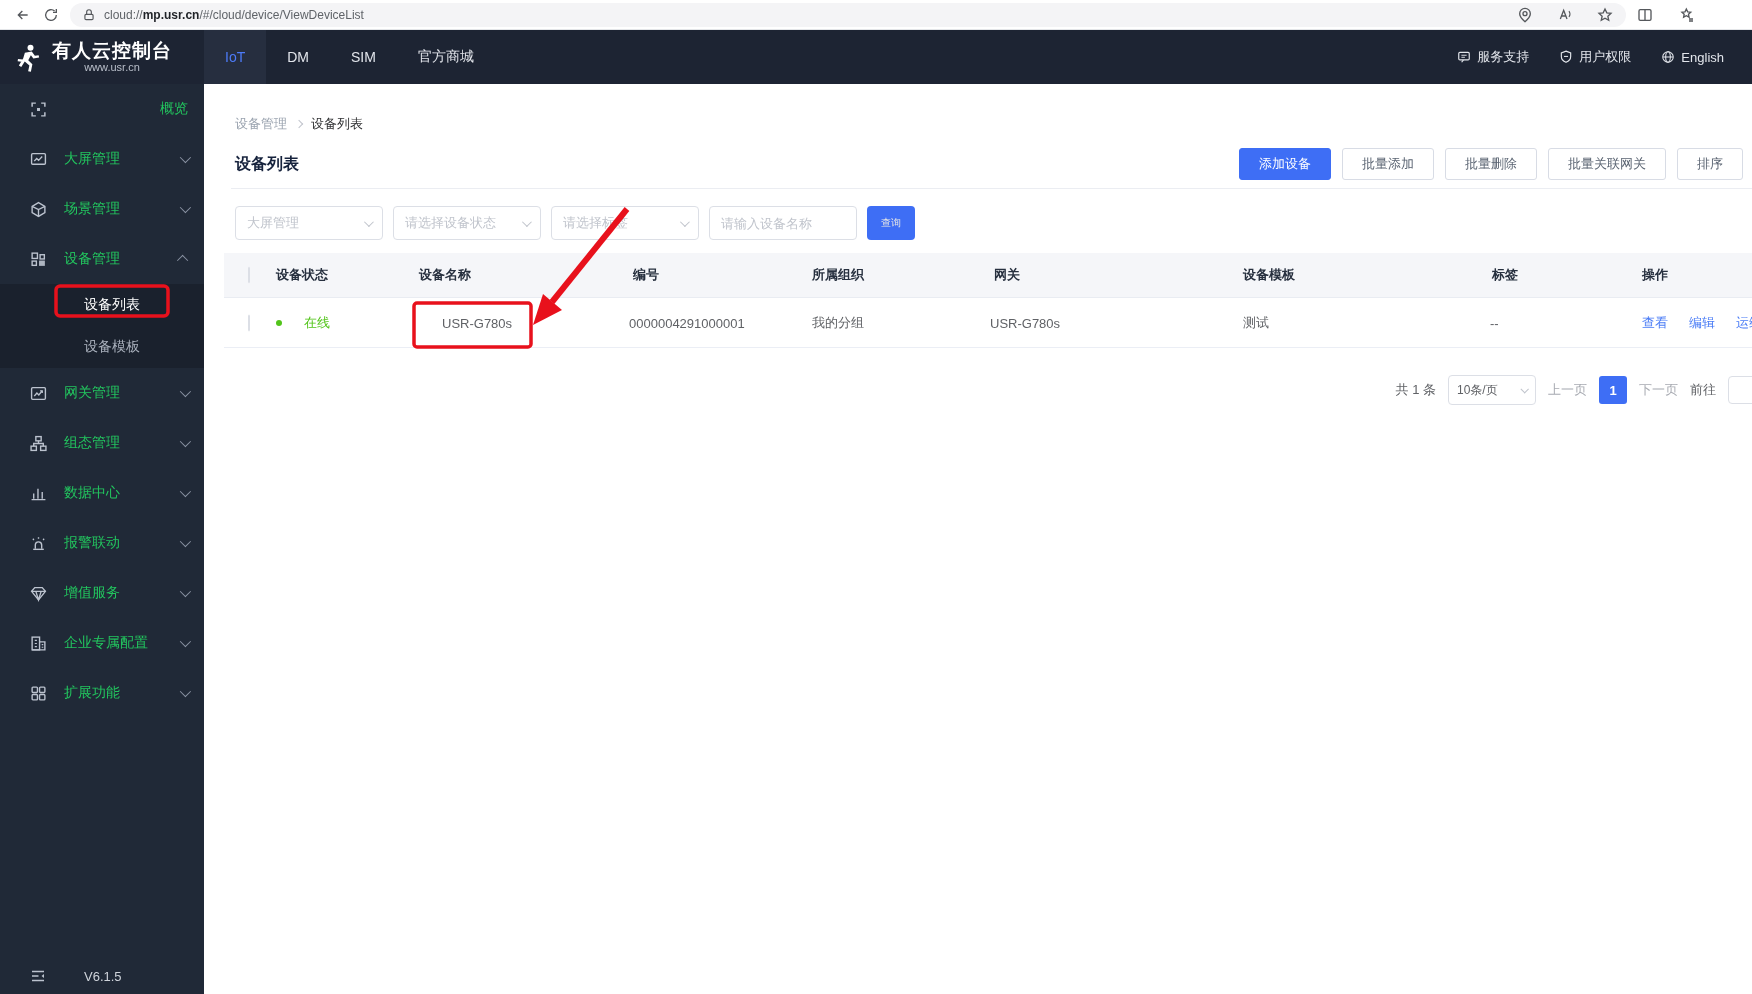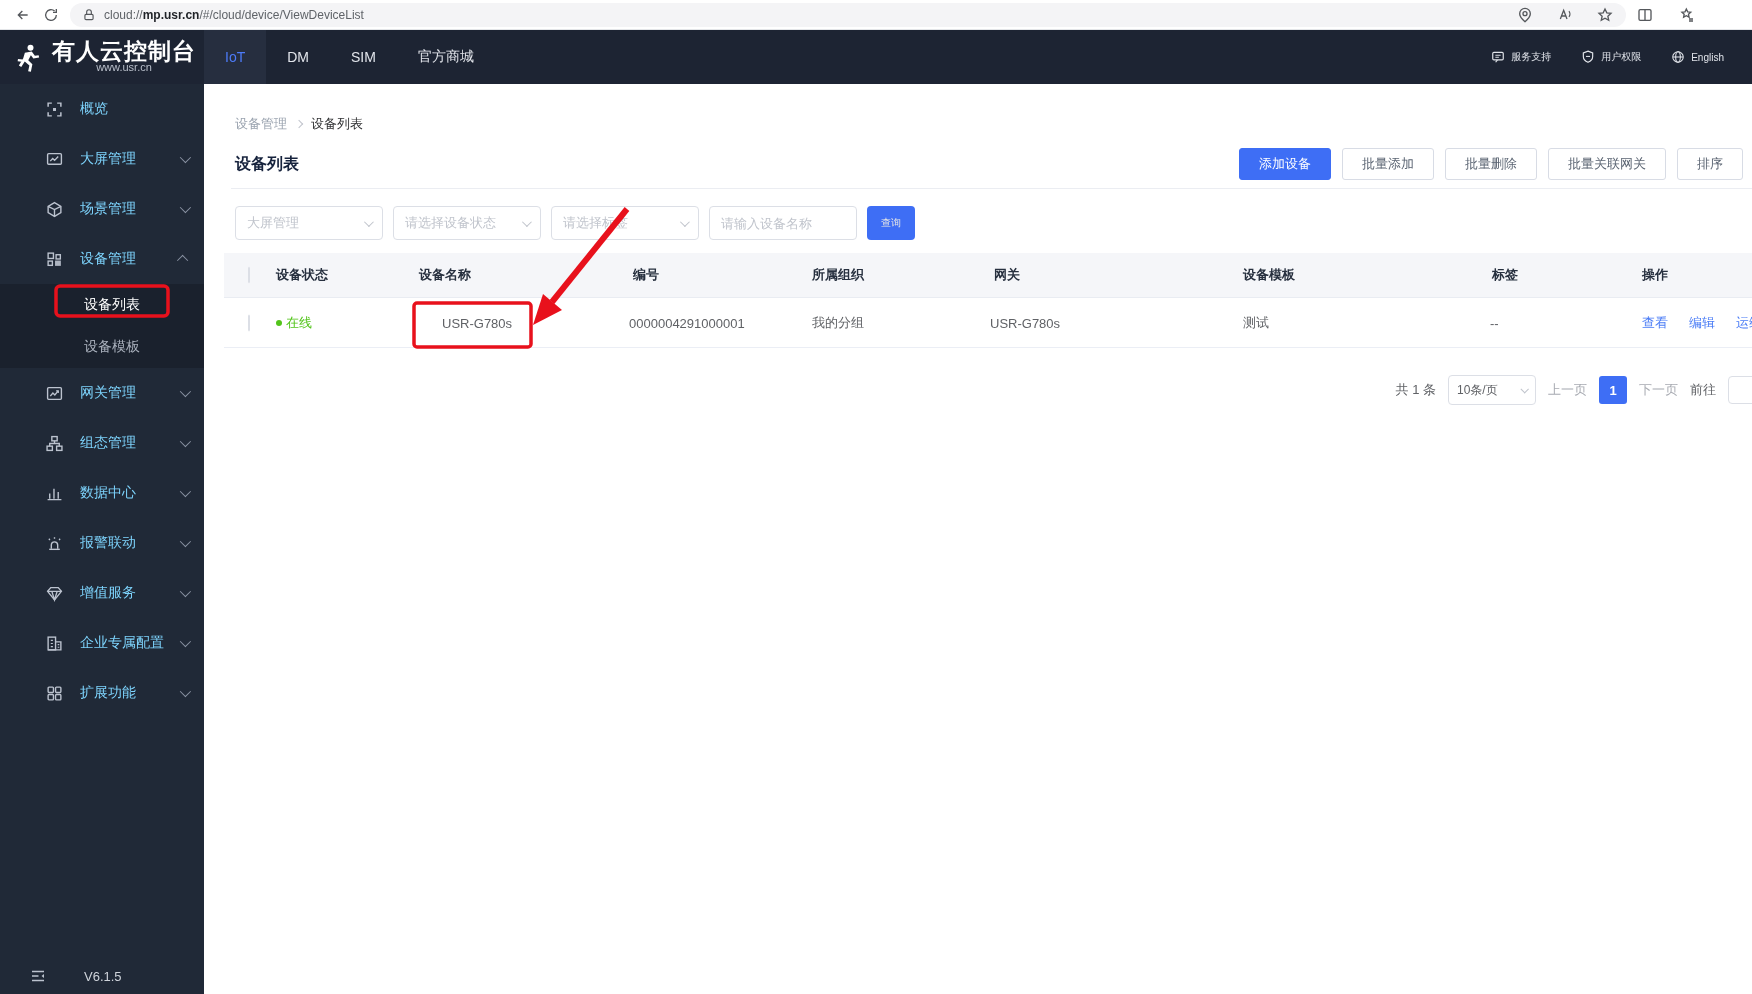--- a/index.html
+++ b/index.html
@@ -15,35 +15,35 @@
               display:flex; align-items:center; padding:0 12px; gap:8px; }
   .url-text { font-size:12px; color:#5f6368; white-space:nowrap; overflow:hidden; }
   .url-text b { color:#1f2227; font-weight:700; }
   .pill-right { margin-left:auto; display:flex; gap:22px; align-items:center; }
   .chrome-right { display:flex; gap:24px; align-items:center; padding-right:8px; }
 
   
   .topnav { height:54px; background:#1d2433; display:flex; align-items:stretch; }
   .logo { width:204px; display:flex; align-items:center; gap:9px; padding-left:13px; flex:0 0 auto; }
   .logo-txt { text-align:center; }
-  .logo-title { color:#fff; font-size:23px; font-weight:700; letter-spacing:1px; line-height:20px; }
+  .logo-title { color:#fff; font-size:19px; font-weight:700; letter-spacing:1px; line-height:20px; }
   .logo-sub { color:#b9bfca; font-size:11px; line-height:13px; }
   .tabs { display:flex; align-items:stretch; }
   .tab { display:flex; align-items:center; justify-content:center; padding:0 21px;
          color:#e2e5eb; font-size:14px; cursor:pointer; }
   .tab.active { background:#262e3f; color:#4d7bf9; }
   .nav-right { margin-left:auto; display:flex; align-items:center; gap:30px; padding-right:28px;
-               color:#e2e5eb; font-size:10px; }
+               color:#e2e5eb; font-size:13px; }
   .nav-right .itm { display:flex; align-items:center; gap:6px; cursor:pointer; }
   .nav-right svg { width:14px; height:14px; }
 
   
   .sidebar { position:absolute; top:84px; left:0; bottom:0; width:204px; background:#202937; }
-  .side-item { height:50px; display:flex; align-items:center; padding:0 16px 0 46px;
-               color:#7dd3fc; font-size:14px; cursor:pointer; }
+  .side-item { height:50px; display:flex; align-items:center; padding:0 16px 0 30px;
+               color:#22c55e; font-size:14px; cursor:pointer;justify-content:space-between; }
   .side-item .sicon { width:17px; height:17px; margin-right:17px; color:#bcc3cf; flex:0 0 auto; }
   .side-item .sicon svg { width:17px; height:17px; }
   .chev { margin-left:auto; width:8px; height:8px; border-right:1.5px solid #8a93a3;
           border-bottom:1.5px solid #8a93a3; transform:rotate(45deg) translateY(-2px); }
   .chev.up { transform:rotate(-135deg) translateY(-2px); }
   .side-sub { height:42px; display:flex; align-items:center; padding-left:84px;
               background:#1a212d; color:#a9b0bc; font-size:14px; cursor:pointer; }
   .side-sub.active { color:#ffffff; }
   .side-bottom { position:absolute; bottom:10px; left:0; width:204px; display:flex;
                  align-items:center; color:#cfd4db; font-size:13px; }
@@ -78,21 +78,21 @@
   .search-btn { width:48px; height:34px; background:#3e6ef5; border:none; border-radius:4px;
                 color:#e5e5e5; font-size:10px; cursor:pointer;
                 font-family:Liberation Mono, monospace; }
 
   .thead { position:absolute; top:169px; left:20px; right:0; height:45px; background:#f5f6f9;
            border-bottom:1px solid #e9ecf2; font-size:13px; font-weight:700; color:#27303f; }
   .trow  { position:absolute; top:214px; left:20px; right:0; height:50px;
            border-bottom:1px solid #ebeef5; font-size:13px; color:#606266; }
   .cell { position:absolute; top:50%; transform:translateY(-50%); white-space:nowrap; }
   .cbx { width:14px; height:14px; border:1px solid #dcdfe6; border-radius:2px; background:#fff; cursor:pointer; }
-  .online { color:#52c41a; display:flex; align-items:center; gap:4px; }
+  .online { color:#52c41a; display:flex; align-items:center; gap:22px; }
   .dot { width:6px; height:6px; border-radius:50%; background:#52c41a; }
   .links { display:flex; gap:21px; }
   .links span { color:#4a7cf6; cursor:pointer; }
 
   .pagination { position:absolute; top:290px; right:-16px; height:32px; display:flex;
                 align-items:center; gap:12px; font-size:13px; color:#606266; white-space:nowrap; }
   .psel { width:88px; height:30px; border:1px solid #dcdfe6; border-radius:4px; display:flex;
           align-items:center; padding:0 8px; font-size:12px; color:#606266; cursor:pointer; }
   .psel .chev2 { margin-left:auto; width:6px; height:6px; border-right:1.2px solid #c0c4cc;
                  border-bottom:1.2px solid #c0c4cc; transform:rotate(45deg) translateY(-1px); }

